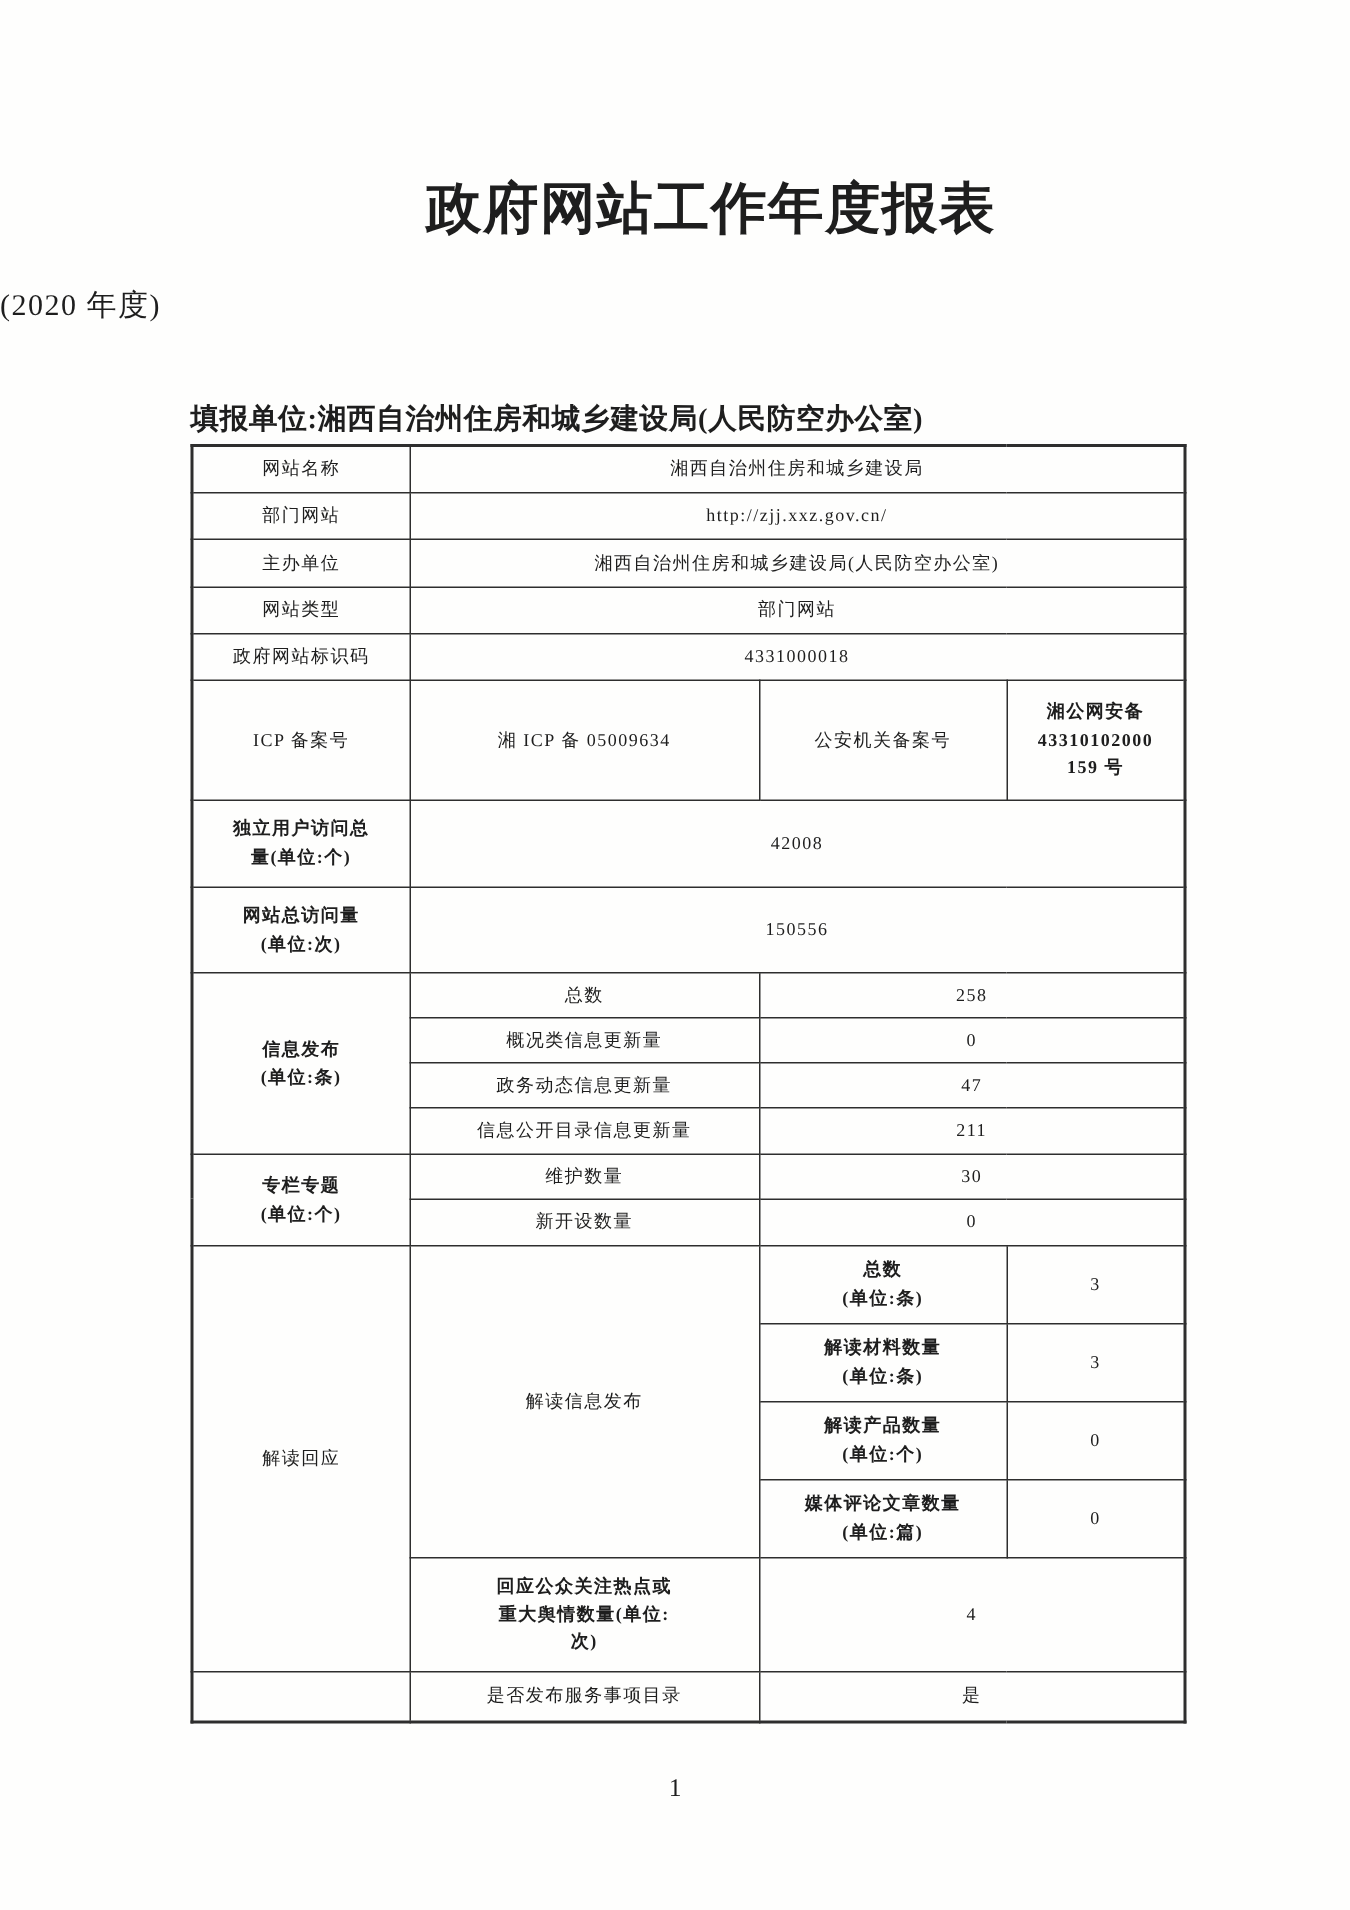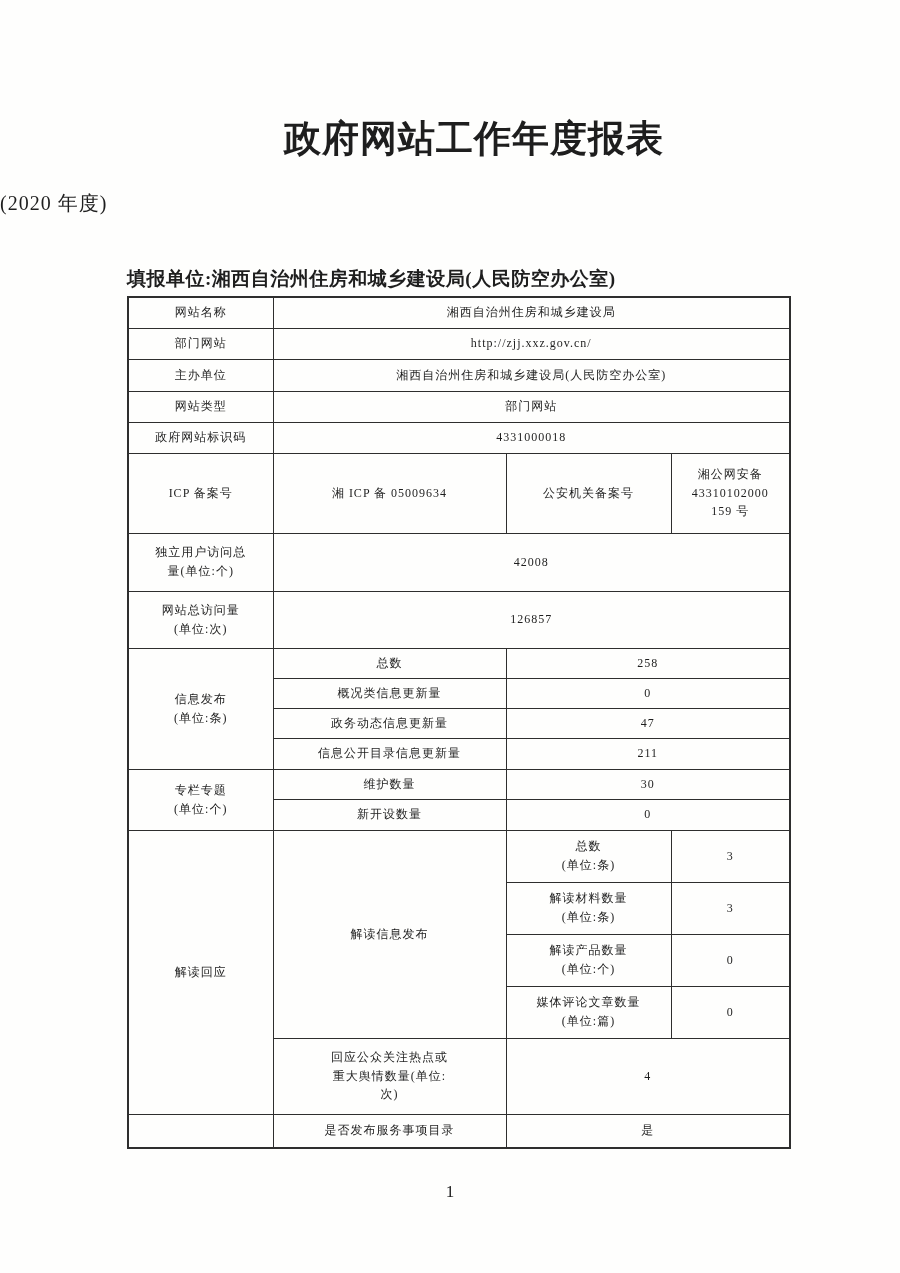--- a/index.html
+++ b/index.html
@@ -40,21 +40,21 @@
     border: 1.5px solid #2e2e2e;
     text-align: center;
     vertical-align: middle;
     font-size: 12px;
     letter-spacing: 1px;
     padding: 1px 3px;
     line-height: 1.55;
     overflow: hidden;
     margin-left: 48px;
   }
-  td.pre { white-space: pre-line; }
+  td.pre { white-space: pre-line; font-weight: bold; }
   td.latin { letter-spacing: 2px; }
   .page-number {
     position: absolute; top: 1182px; left: 0; width: 900px;
     text-align: center; font-size: 17px;
   }
 </style>
 </head>
 <body>
 
 <div class="doc-title">政府网站工作年度报表</div>
@@ -98,21 +98,21 @@
 159 号</td>
     </tr>
     <tr style="height:58px">
       <td class="pre">独立用户访问总
 量(单位:个)</td>
       <td colspan="3">42008</td>
     </tr>
     <tr style="height:57px">
       <td class="pre">网站总访问量
 (单位:次)</td>
-      <td colspan="3">126857</td>
+      <td colspan="3">150556</td>
     </tr>
     <tr style="height:30px">
       <td rowspan="4" class="pre">信息发布
 (单位:条)</td>
       <td>总数</td>
       <td colspan="2">258</td>
     </tr>
     <tr style="height:30px">
       <td>概况类信息更新量</td>
       <td colspan="2">0</td>

